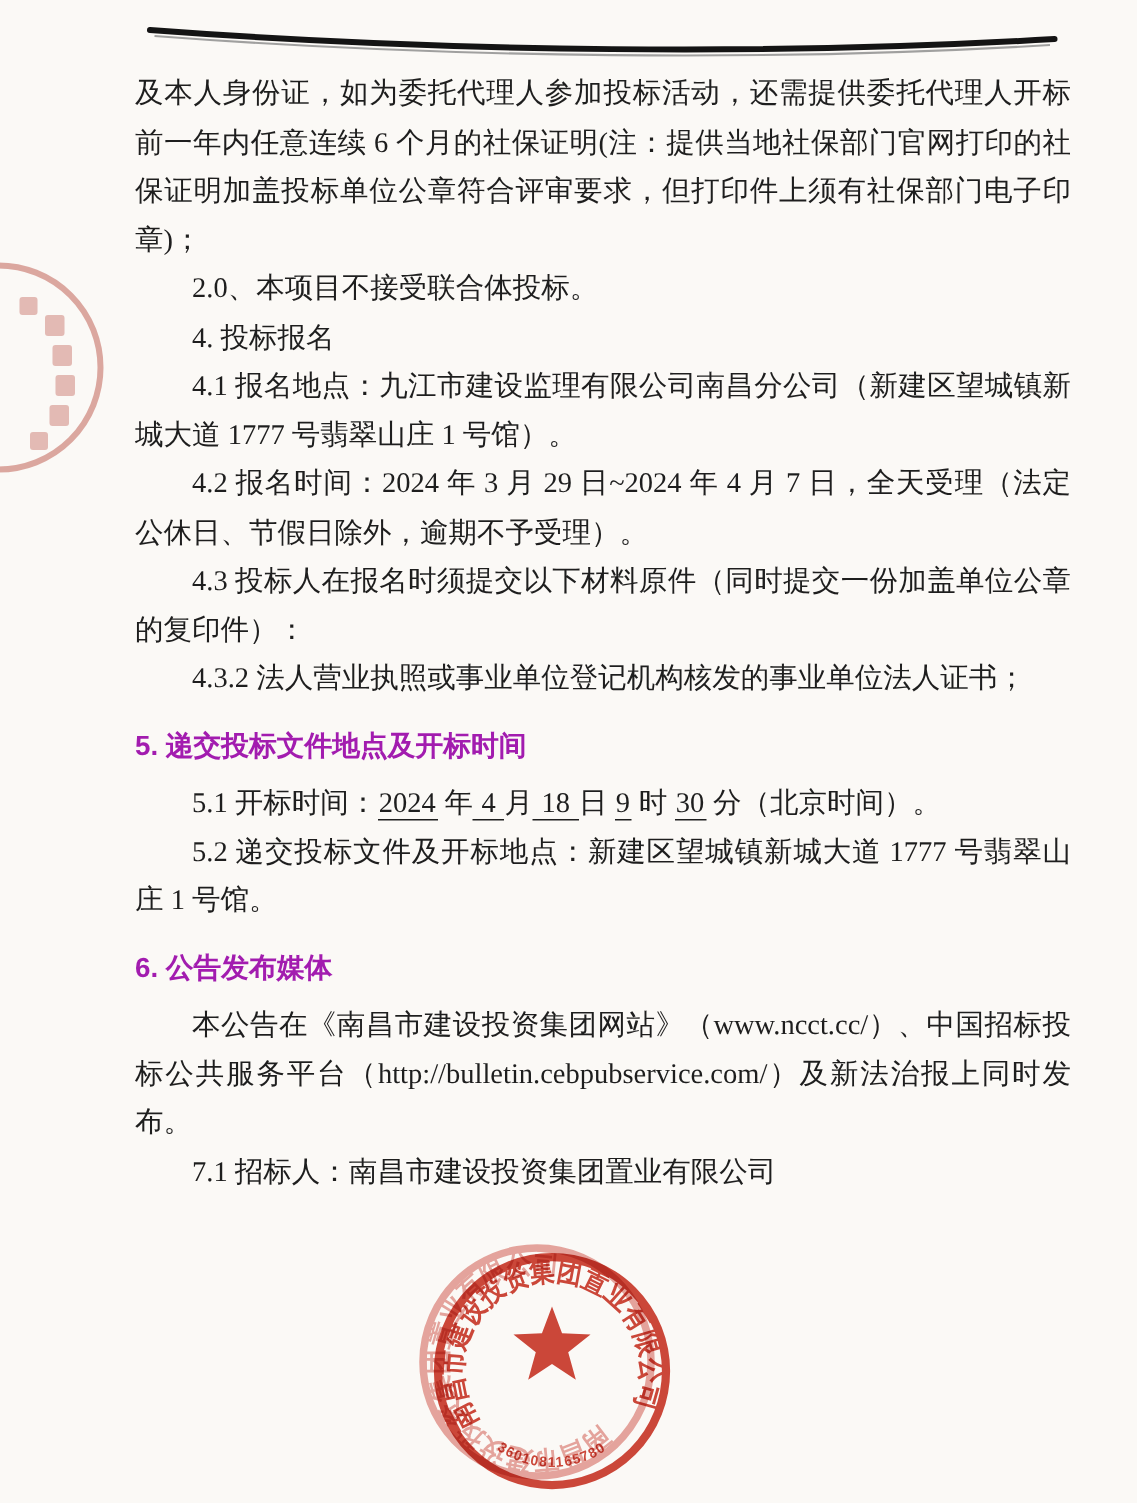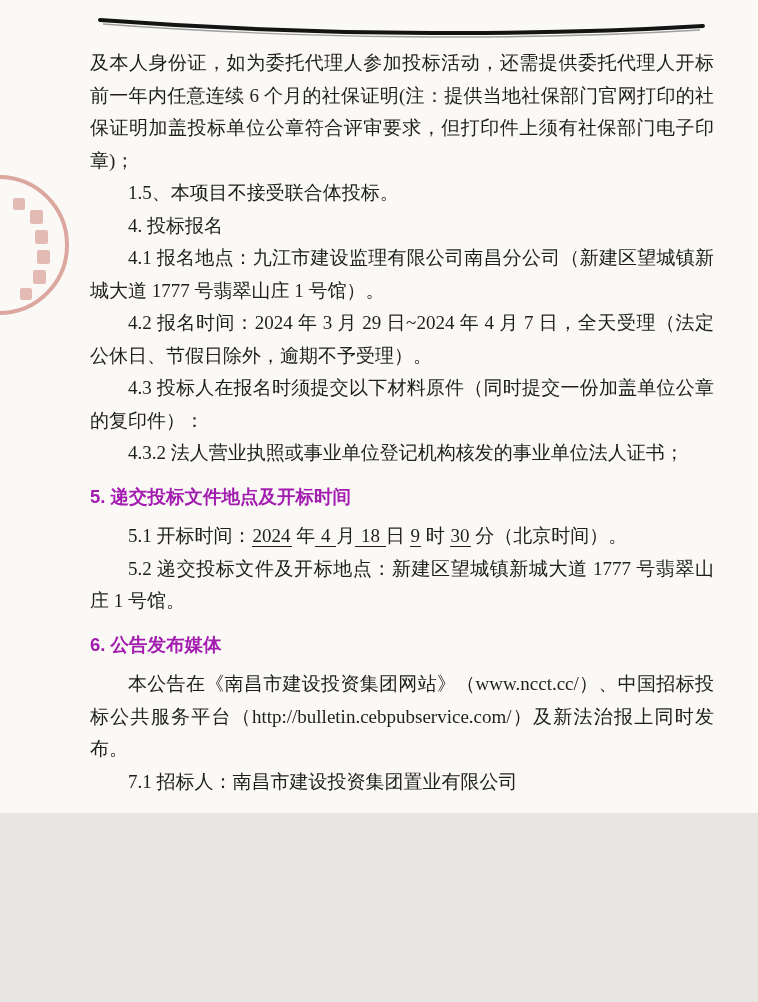--- a/index.html
+++ b/index.html
@@ -1,18 +1,18 @@
 <!DOCTYPE html>
 <html><head>
 <meta charset="utf-8">
 <style>
   html,body{margin:0;padding:0;background:#e8e6e2;}
   .page{
     position:relative;
-    width:758px;height:813px;
+    width:758px;height:1002px;
     background:#fbf9f6;
     overflow:hidden;
     font-family:"Liberation Serif","DejaVu Serif",serif;
   }
   
   .top-edge{position:absolute;left:0;top:0;z-index:3;}
   
   .doc-body{
     position:absolute;left:90px;top:47px;width:624px;
     font-size:19px;line-height:32.5px;color:#1e1e1e;
@@ -48,21 +48,21 @@
       <rect x="121" y="70" width="13" height="14" rx="2"></rect>
       <rect x="123" y="90" width="13" height="14" rx="2"></rect>
       <rect x="119" y="110" width="13" height="14" rx="2"></rect>
       <rect x="106" y="128" width="12" height="12" rx="2"></rect>
       <rect x="99" y="38" width="12" height="12" rx="2"></rect>
     </g>
   </svg>
 
   <div class="doc-body">
       <p class="para"><span class="seg">及本人身份证，如为委托代理人参加投标活动，还需提供委托代理人开标前一年内任意连续 6 个月的社保证明(注：提供当地社保部门官网打印的社保证明加盖投标单位公章符合评审要求，但打印件上须有社保部门电子印章)；</span></p>
-      <p class="para indent"><span class="seg">1.5、本项目不接受联合体投标。</span></p>
+      <p class="para indent"><span class="seg">2.0、本项目不接受联合体投标。</span></p>
       <p class="para indent"><span class="seg">4. 投标报名</span></p>
       <p class="para indent"><span class="seg">4.1 报名地点：九江市建设监理有限公司南昌分公司（新建区望城镇新城大道 1777 号翡翠山庄 1 号馆）。</span></p>
       <p class="para indent"><span class="seg">4.2 报名时间：2024 年 3 月 29 日~2024 年 4 月 7 日，全天受理（法定公休日、节假日除外，逾期不予受理）。</span></p>
       <p class="para indent"><span class="seg">4.3 投标人在报名时须提交以下材料原件（同时提交一份加盖单位公章的复印件）：</span></p>
       <p class="para indent"><span class="seg">4.3.2 法人营业执照或事业单位登记机构核发的事业单位法人证书；</span></p>
       <p class="para heading"><span class="seg">5. 递交投标文件地点及开标时间</span></p>
       <p class="para indent"><span class="seg">5.1 开标时间：</span><span class="seg u">2024</span><span class="seg"> 年</span><span class="seg u"> 4 </span><span class="seg">月</span><span class="seg u"> 18  </span><span class="seg">日 </span><span class="seg u">9</span><span class="seg"> 时 </span><span class="seg u">30</span><span class="seg"> 分（北京时间）。</span></p>
       <p class="para indent"><span class="seg">5.2 递交投标文件及开标地点：新建区望城镇新城大道 1777 号翡翠山庄 1 号馆。</span></p>
       <p class="para heading"><span class="seg">6. 公告发布媒体</span></p>
       <p class="para indent"><span class="seg">本公告在《南昌市建设投资集团网站》（www.ncct.cc/）、中国招标投标公共服务平台（http://bulletin.cebpubservice.com/）及新法治报上同时发布。</span></p>

